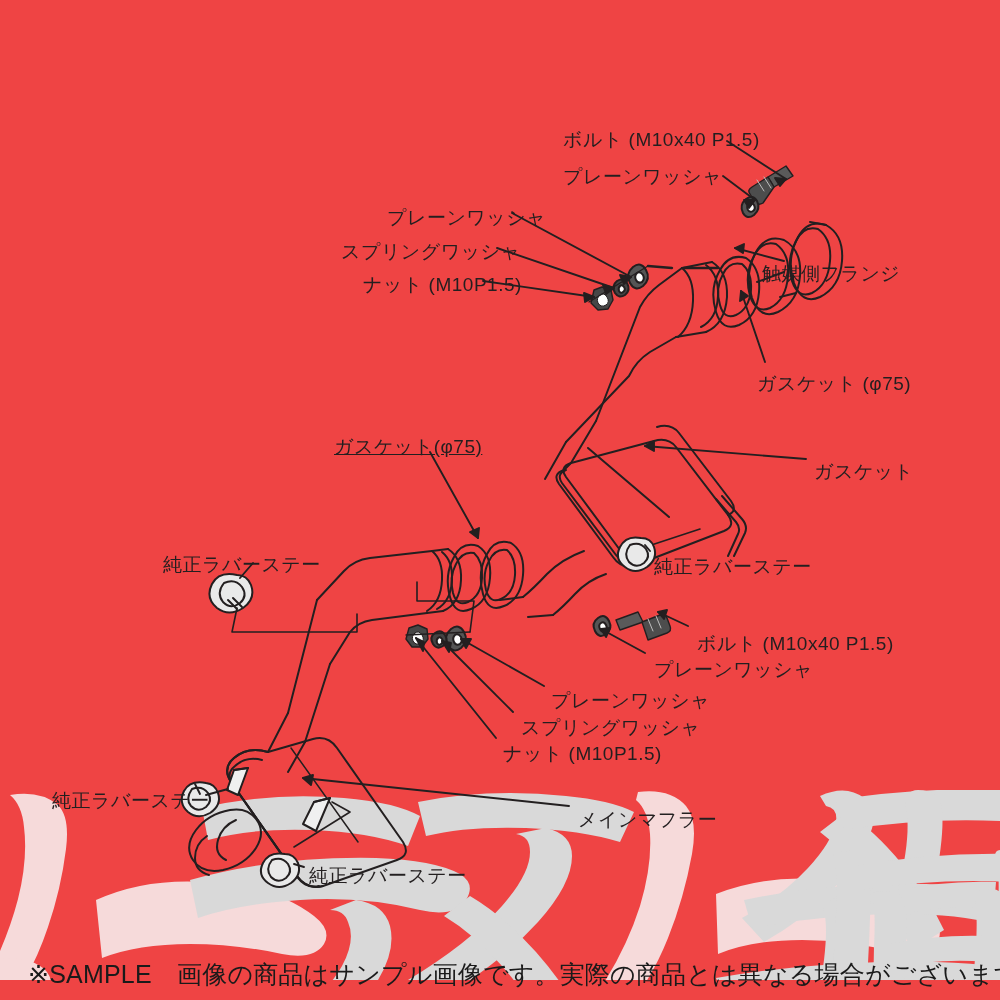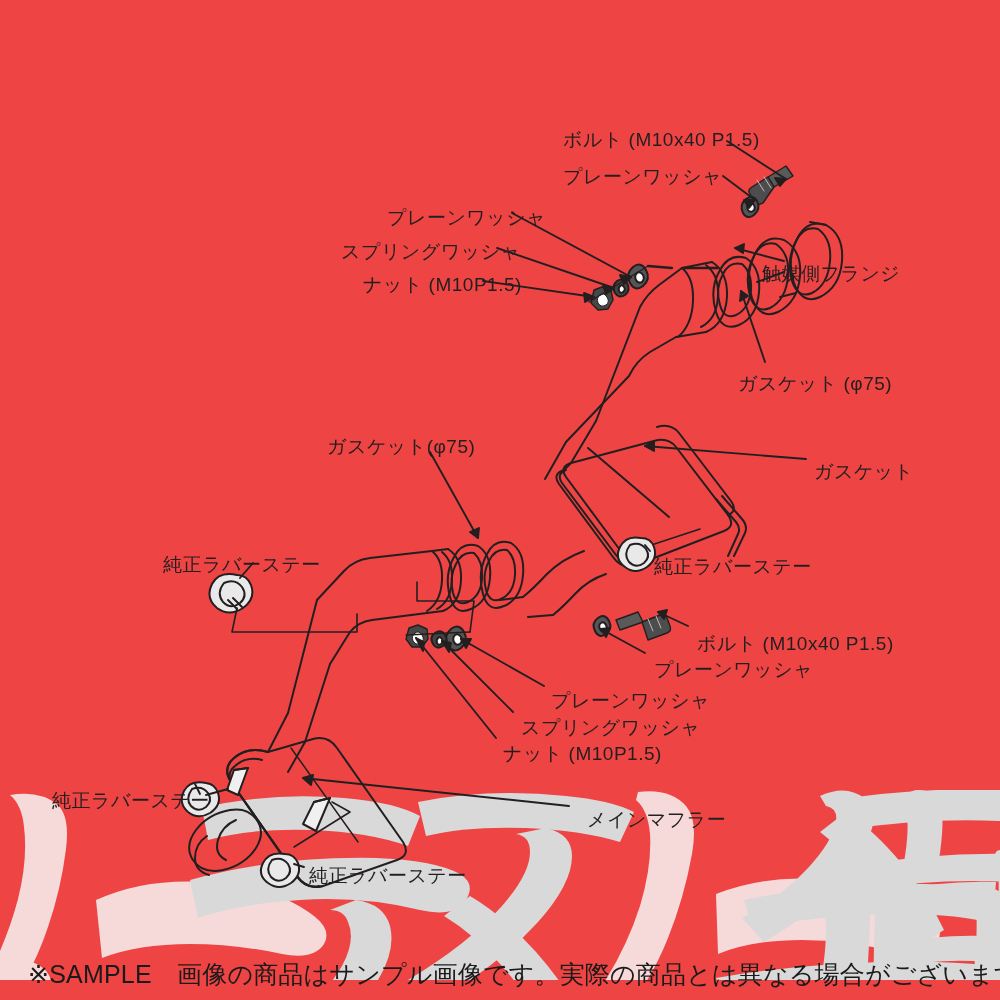--- a/index.html
+++ b/index.html
@@ -342,30 +342,30 @@
     </g>
   </svg>
 
   <div>
     <div class="label" style="left:563px; top:130px;">ボルト (M10x40  P1.5)</div>
     <div class="label" style="left:563px; top:167px;">プレーンワッシャ</div>
     <div class="label" style="left:387px; top:208px;">プレーンワッシャ</div>
     <div class="label" style="left:341px; top:242px;">スプリングワッシャ</div>
     <div class="label" style="left:363px; top:275px;">ナット (M10P1.5)</div>
     <div class="label" style="left:762px; top:264px;">触媒側フランジ</div>
-    <div class="label" style="left:738px; top:374px;">ガスケット (φ75)</div>
+    <div class="label" style="left:757px; top:374px;">ガスケット (φ75)</div>
     <div class="label" style="left:814px; top:462px;">ガスケット</div>
-    <div class="label" style="left:327px; top:437px;">ガスケット(φ75)</div>
+    <div class="label" style="left:334px; top:437px;text-decoration:underline;">ガスケット(φ75)</div>
     <div class="label" style="left:163px; top:555px;">純正ラバーステー</div>
     <div class="label" style="left:654px; top:557px;">純正ラバーステー</div>
     <div class="label" style="left:697px; top:634px;">ボルト (M10x40  P1.5)</div>
     <div class="label" style="left:654px; top:660px;">プレーンワッシャ</div>
     <div class="label" style="left:551px; top:691px;">プレーンワッシャ</div>
     <div class="label" style="left:521px; top:718px;">スプリングワッシャ</div>
     <div class="label" style="left:503px; top:744px;">ナット (M10P1.5)</div>
     <div class="label" style="left:52px;  top:791px;">純正ラバーステー</div>
-    <div class="label" style="left:578px; top:810px;margin-left:9px;">メインマフラー</div>
+    <div class="label" style="left:578px; top:810px;">メインマフラー</div>
     <div class="label" style="left:309px; top:866px;">純正ラバーステー</div>
   </div>
 
   <div class="disclaimer">※SAMPLE　画像の商品はサンプル画像です。実際の商品とは異なる場合がございます。</div>
 
 </div>
 
 </body></html>

